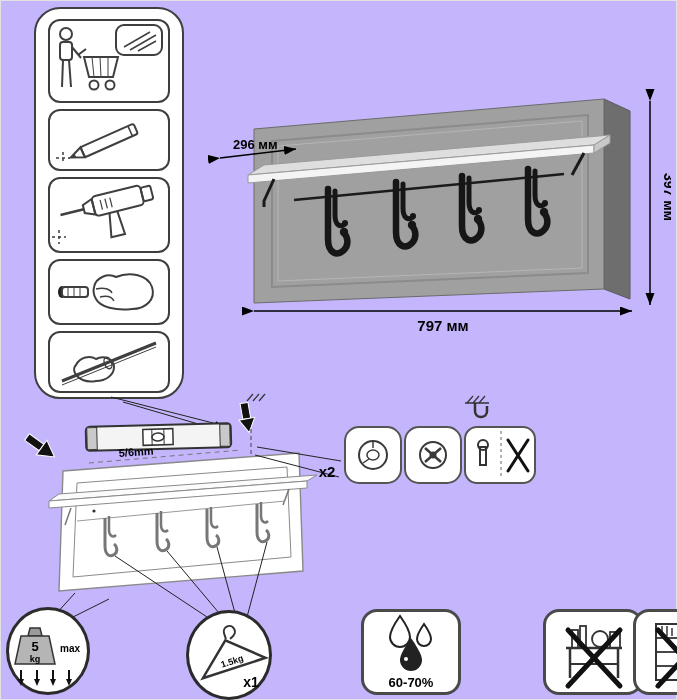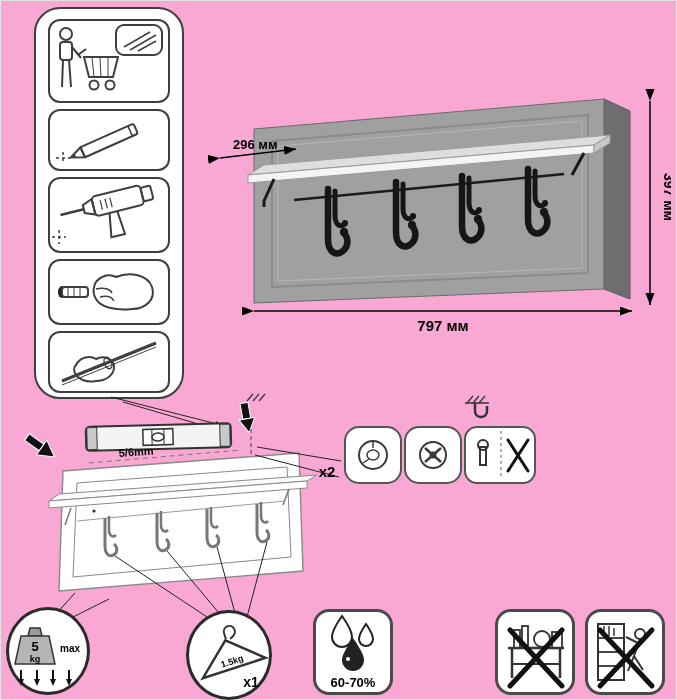--- a/index.html
+++ b/index.html
@@ -1,41 +1,41 @@
 <!DOCTYPE html>
 <html><head>
 <meta charset="utf-8">
 <style>
   * { box-sizing: border-box; }
   html, body { margin:0; padding:0; }
   body {
     width:677px; height:700px; position:relative; overflow:hidden;
     background:#ffffff; font-family:"Liberation Sans", sans-serif;
   }
-  .sheet { position:absolute; inset:0; background:#f9a8d4; border:1px solid #e2e2e2; }
+  .sheet { position:absolute; inset:0; background:#c4b5fd; border:1px solid #e2e2e2; }
   .steps-panel {
     position:absolute; left:33px; top:6px; width:150px; height:392px;
     border:2px solid #3f3f3f; border-radius:26px; background:#fff;
   }
   .step-box {
     position:absolute; left:12px; width:122px;
     border:2px solid #3f3f3f; border-radius:12px; background:#fff;
     display:flex; align-items:center; justify-content:center;
   }
   svg { display:block; }
   .product { position:absolute; left:205px; top:78px; }
   .mid { position:absolute; left:0; top:392px; z-index:1; }
   .round-badge {
     position:absolute; border:3px solid #2b2b2b; border-radius:50%;
     background:#fff; z-index:2; display:flex; align-items:center; justify-content:center;
   }
   .envbox {
-    position:absolute; top:608px; width:80px; height:86px;
+    position:absolute; top:608px; width:100px; height:86px;
     border:3px solid #4a4a4a; border-radius:16px; background:#fff; z-index:2;
-    display:flex; align-items:center; justify-content:center;
+    display:flex; align-items:center; justify-content:center;margin-left:48px;
   }
   text { font-family:"Liberation Sans", sans-serif; fill:#000; }
 </style>
 </head>
 <body>
 
 <div class="sheet">
 
   <div class="steps-panel">
 

